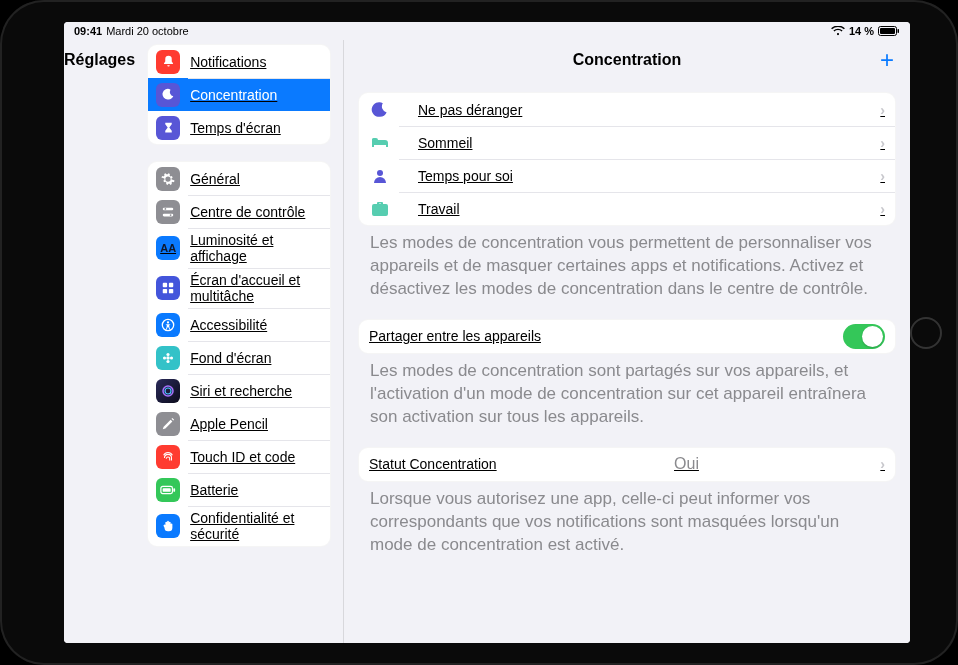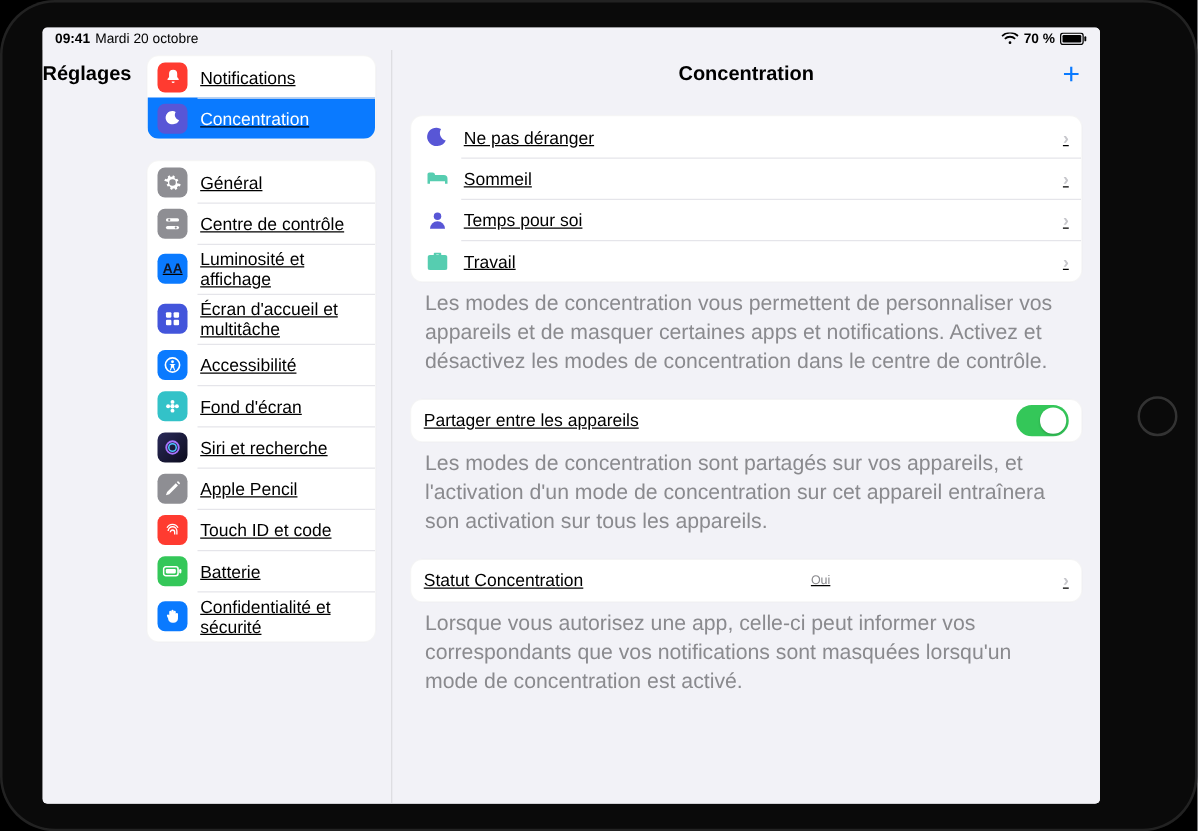--- a/index.html
+++ b/index.html
@@ -2,21 +2,21 @@
 <html><head>
 <meta charset="utf-8">
 <style>
   * { box-sizing: border-box; margin: 0; padding: 0; font-family: -apple-system, "Helvetica Neue", Arial, sans-serif; }
   body { background: #000; display: flex; align-items: center; justify-content: center; width: 958px; height: 665px; }
 
   .ipad-body {
     width: 958px; height: 665px;
     background: #0a0a0a;
     border-radius: 44px;
-    padding: 22px 34px;
+    padding: 22px 64px;
     position: relative;
     box-shadow: inset 0 0 0 2px #222;
   }
   .home-button {
     position: absolute;
     right: 16px; top: 50%; transform: translateY(-50%);
     width: 32px; height: 32px; border-radius: 50%;
     border: 2px solid #333;
     background: #0a0a0a;
   }
@@ -118,41 +118,42 @@
     overflow-y: auto;
     padding: 8px 14px 20px 14px;
   }
 
   .focus-row {
     display: flex; align-items: center;
     min-height: 33px;
     padding: 4px 10px 4px 10px;
     font-size: 14px;
     position: relative;
+    gap: 17px;
   }
   .focus-row + .focus-row::before {
     content: "";
     position: absolute; top: 0; left: 40px; right: 0;
     border-top: 1px solid #e5e5ea;
   }
   .focus-icon {
     width: 22px; height: 22px;
     display: flex; align-items: center; justify-content: center;
     margin-right: 10px;
     flex-shrink: 0;
   }
   .chevron {
     margin-left: auto;
     color: #c7c7cc;
     font-size: 14px;
     font-weight: 600;
   }
   .value-right {
     margin-left: auto; margin-right: 4px;
-    color: #8a8a8e; font-size: 10px;
+    color: #8a8a8e; font-size: 16px;
   }
 
   .footer-text {
     font-size: 17px;
     color: #8a8a8e;
     padding: 6px 12px 0 12px;
     line-height: 1.35;
   }
 
   .toggle {
@@ -186,21 +187,21 @@
       <div class="left">
         <span>09:41</span>
         <span class="date">Mardi 20 octobre</span>
       </div>
       <div class="right">
         <span class="wifi-icon">
           <svg width="14" height="10" viewBox="0 0 14 10">
               <path d="M7 9.2a1.1 1.1 0 100-2.2 1.1 1.1 0 000 2.2zM3.4 5.6a5.1 5.1 0 017.2 0l1-1a6.5 6.5 0 00-9.2 0l1 1zM1.1 3.3a8.4 8.4 0 0111.8 0l1-1a9.8 9.8 0 00-13.8 0l1 1z" fill="#000"></path>
             </svg>
         </span>
-        <span>70 %</span>
+        <span>14 %</span>
         <span class="battery-icon">
           <svg width="22" height="10" viewBox="0 0 22 10">
               <rect x="0.5" y="0.5" width="18" height="9" rx="2" fill="none" stroke="#000"></rect>
               <rect x="2" y="2" width="15" height="6" rx="1" fill="#000"></rect>
               <rect x="19.5" y="3" width="1.5" height="4" rx="0.7" fill="#000"></rect>
             </svg>
         </span>
       </div>
     </div>
 
@@ -220,20 +221,28 @@
               <span>Notifications</span>
             </div>
             <div class="row selected">
               <div class="icon-box" style="background:#5856d6">
                 <svg width="13" height="13" viewBox="0 0 16 16" fill="#fff">
                     <path d="M10.5 2A6.5 6.5 0 108 14a6.5 6.5 0 005.9-3.8A5.5 5.5 0 0110.5 2z"></path>
                   </svg>
               </div>
               <span>Concentration</span>
             </div>
+            <div class="row">
+              <div class="icon-box" style="background:#5856d6">
+                <svg width="13" height="13" viewBox="0 0 16 16" fill="#fff">
+                    <path d="M4 2h8v2l-3 4 3 4v2H4v-2l3-4-3-4V2z"></path>
+                  </svg>
+              </div>
+              <span>Temps d'écran</span>
+            </div>
           </div>
 
           <div class="group">
             <div class="row">
               <div class="icon-box" style="background:#8e8e93">
                 <svg width="14" height="14" viewBox="0 0 16 16" fill="#fff">
                     <path d="M8 5a3 3 0 100 6 3 3 0 000-6zm6.3 4.1l1.3.8-1 1.7-1.5-.4a5.5 5.5 0 01-1.1 1.1l.4 1.5-1.7 1-.8-1.3a5.6 5.6 0 01-1.6 0l-.8 1.3-1.7-1 .4-1.5a5.5 5.5 0 01-1.1-1.1l-1.5.4-1-1.7 1.3-.8a5.6 5.6 0 010-1.6L.4 6.3l1-1.7 1.5.4a5.5 5.5 0 011.1-1.1L3.6 2.4l1.7-1 .8 1.3a5.6 5.6 0 011.6 0l.8-1.3 1.7 1-.4 1.5a5.5 5.5 0 011.1 1.1l1.5-.4 1 1.7-1.3.8a5.6 5.6 0 010 1.6z"></path>
                   </svg>
               </div>
               <span>Général</span>

